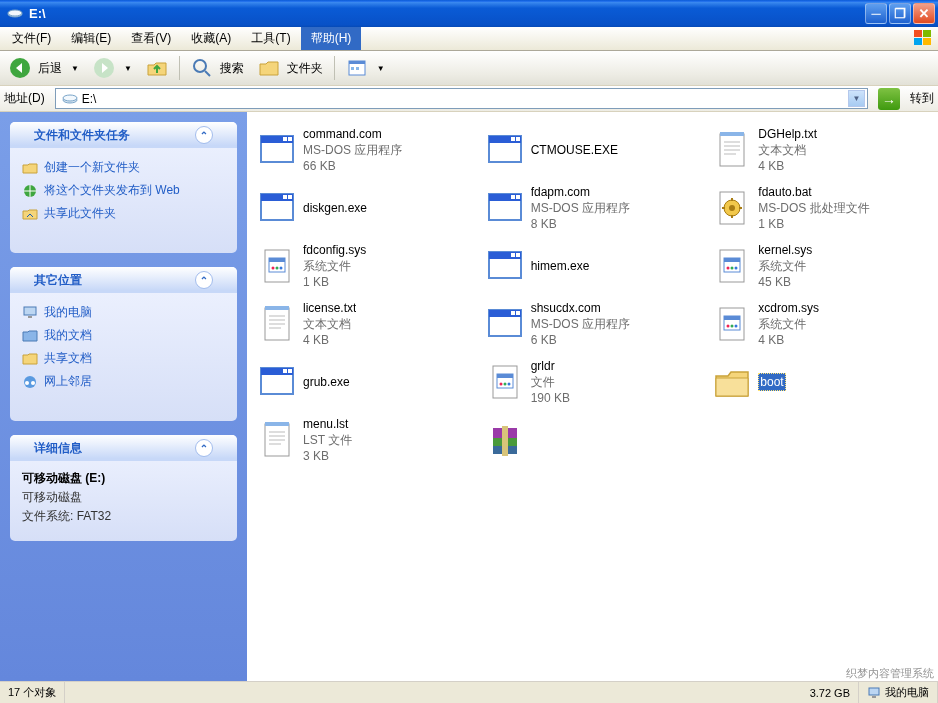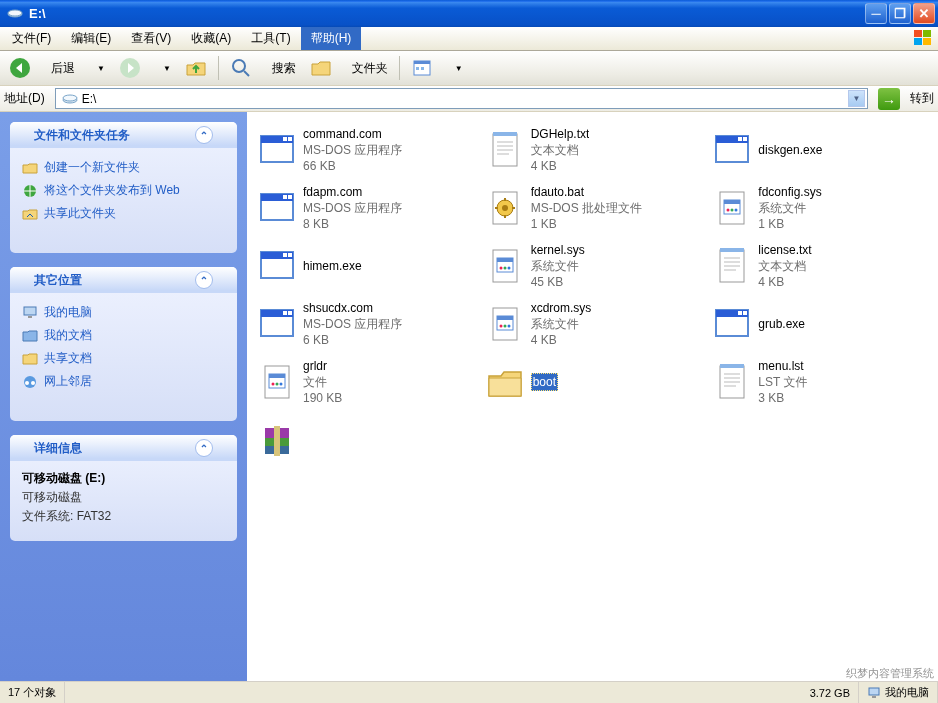--- a/index.html
+++ b/index.html
@@ -11,21 +11,21 @@
 .winbtn { width: 22px; height: 21px; margin-left: 2px; border-radius: 3px; display: flex; align-items: center; justify-content: center; font-family: Arial; font-weight: bold; color: #fff; font-size: 13px; border: 1px solid rgba(255,255,255,.4); }
 .winbtn.min,.winbtn.max { background: linear-gradient(#5f9fef,#1e62d0); }
 .winbtn.close { background: linear-gradient(#f2a08a,#e24a20); }
 
 .menubar { height: 24px; background: linear-gradient(#fff,#ece9d8); display: flex; align-items: center; border-bottom: 1px solid #aca899; padding-left: 2px; position: relative; }
 .menuitem { padding: 3px 10px; cursor: default; }
 .menuitem.active { background: #316ac5; color: #fff; }
 .menubar .xp-logo { position: absolute; right: 4px; top: 1px; width: 22px; height: 20px; }
 
 .toolbar { height: 35px; background: linear-gradient(#fff,#edece4 70%,#e2e1d7); border-bottom: 1px solid #d8d2bd; display: flex; align-items: center; padding: 0 4px; gap: 4px; }
-.tbtn { height: 28px; display: flex; align-items: center; padding: 0 4px; gap: 20px; border: 1px solid transparent; border-radius: 3px; cursor: default; }
+.tbtn { height: 28px; display: flex; align-items: center; padding: 0 4px; gap: 7px; border: 1px solid transparent; border-radius: 3px; cursor: default; }
 .tbicon { width: 22px; height: 22px; display: flex; align-items: center; justify-content: center; }
 .tsep { width: 1px; height: 24px; background: #c0c0b4; margin: 0 2px; }
 .dropdownarr { font-size: 8px; color: #000; margin-left: 2px; }
 
 .addressbar { height: 26px; background: linear-gradient(#fff,#edece4); border-bottom: 1px solid #d8d2bd; display: flex; align-items: center; padding: 0 4px; gap: 10px; }
 .addrfield { flex: 1; height: 21px; background: #fff; border: 1px solid #7f9db9; display: flex; align-items: center; padding: 0 2px; }
 .addrfield .drop { width: 17px; height: 17px; background: linear-gradient(#cde3fb,#a7cbf2); border: 1px solid #b4c8ec; display: flex; align-items: center; justify-content: center; font-size: 8px; color: #4d6185; }
 .gobtn { width: 22px; height: 22px; background: linear-gradient(#7fc243,#3f9a0f); border-radius: 3px; display: flex; align-items: center; justify-content: center; color: #fff; font-weight: bold; font-size: 14px; }
 
 .main { display: flex; height: 569px; }
@@ -258,20 +258,33 @@
           </div>
           <div class="tinfo">
             <div class="tname">command.com</div>
             <div class="tdesc">MS-DOS 应用程序</div>
             <div class="tsize">66 KB</div>
           </div>
         </div>
         <div class="tile">
           <div class="ticon">
             <svg viewBox="0 0 44 44">
+              <rect x="6" y="8" width="32" height="26" fill="#fff" stroke="#5a8bd6" stroke-width="2"></rect>
+              <rect x="6" y="8" width="32" height="7" fill="#2a5dd6"></rect>
+              <rect x="28" y="9" width="4" height="4" fill="#fff"></rect>
+              <rect x="33" y="9" width="4" height="4" fill="#fff"></rect>
+            </svg>
+          </div>
+          <div class="tinfo">
+            <div class="tname">CTMOUSE.EXE</div>
+          </div>
+        </div>
+        <div class="tile">
+          <div class="ticon">
+            <svg viewBox="0 0 44 44">
               <rect x="10" y="6" width="24" height="32" fill="#fff" stroke="#999"></rect>
               <path d="M10 6h24" stroke="#8ab5e8" stroke-width="4"></path>
               <line x1="14" y1="14" x2="30" y2="14" stroke="#bbb"></line>
               <line x1="14" y1="18" x2="30" y2="18" stroke="#bbb"></line>
               <line x1="14" y1="22" x2="30" y2="22" stroke="#bbb"></line>
               <line x1="14" y1="26" x2="26" y2="26" stroke="#bbb"></line>
             </svg>
           </div>
           <div class="tinfo">
             <div class="tname">DGHelp.txt</div>

